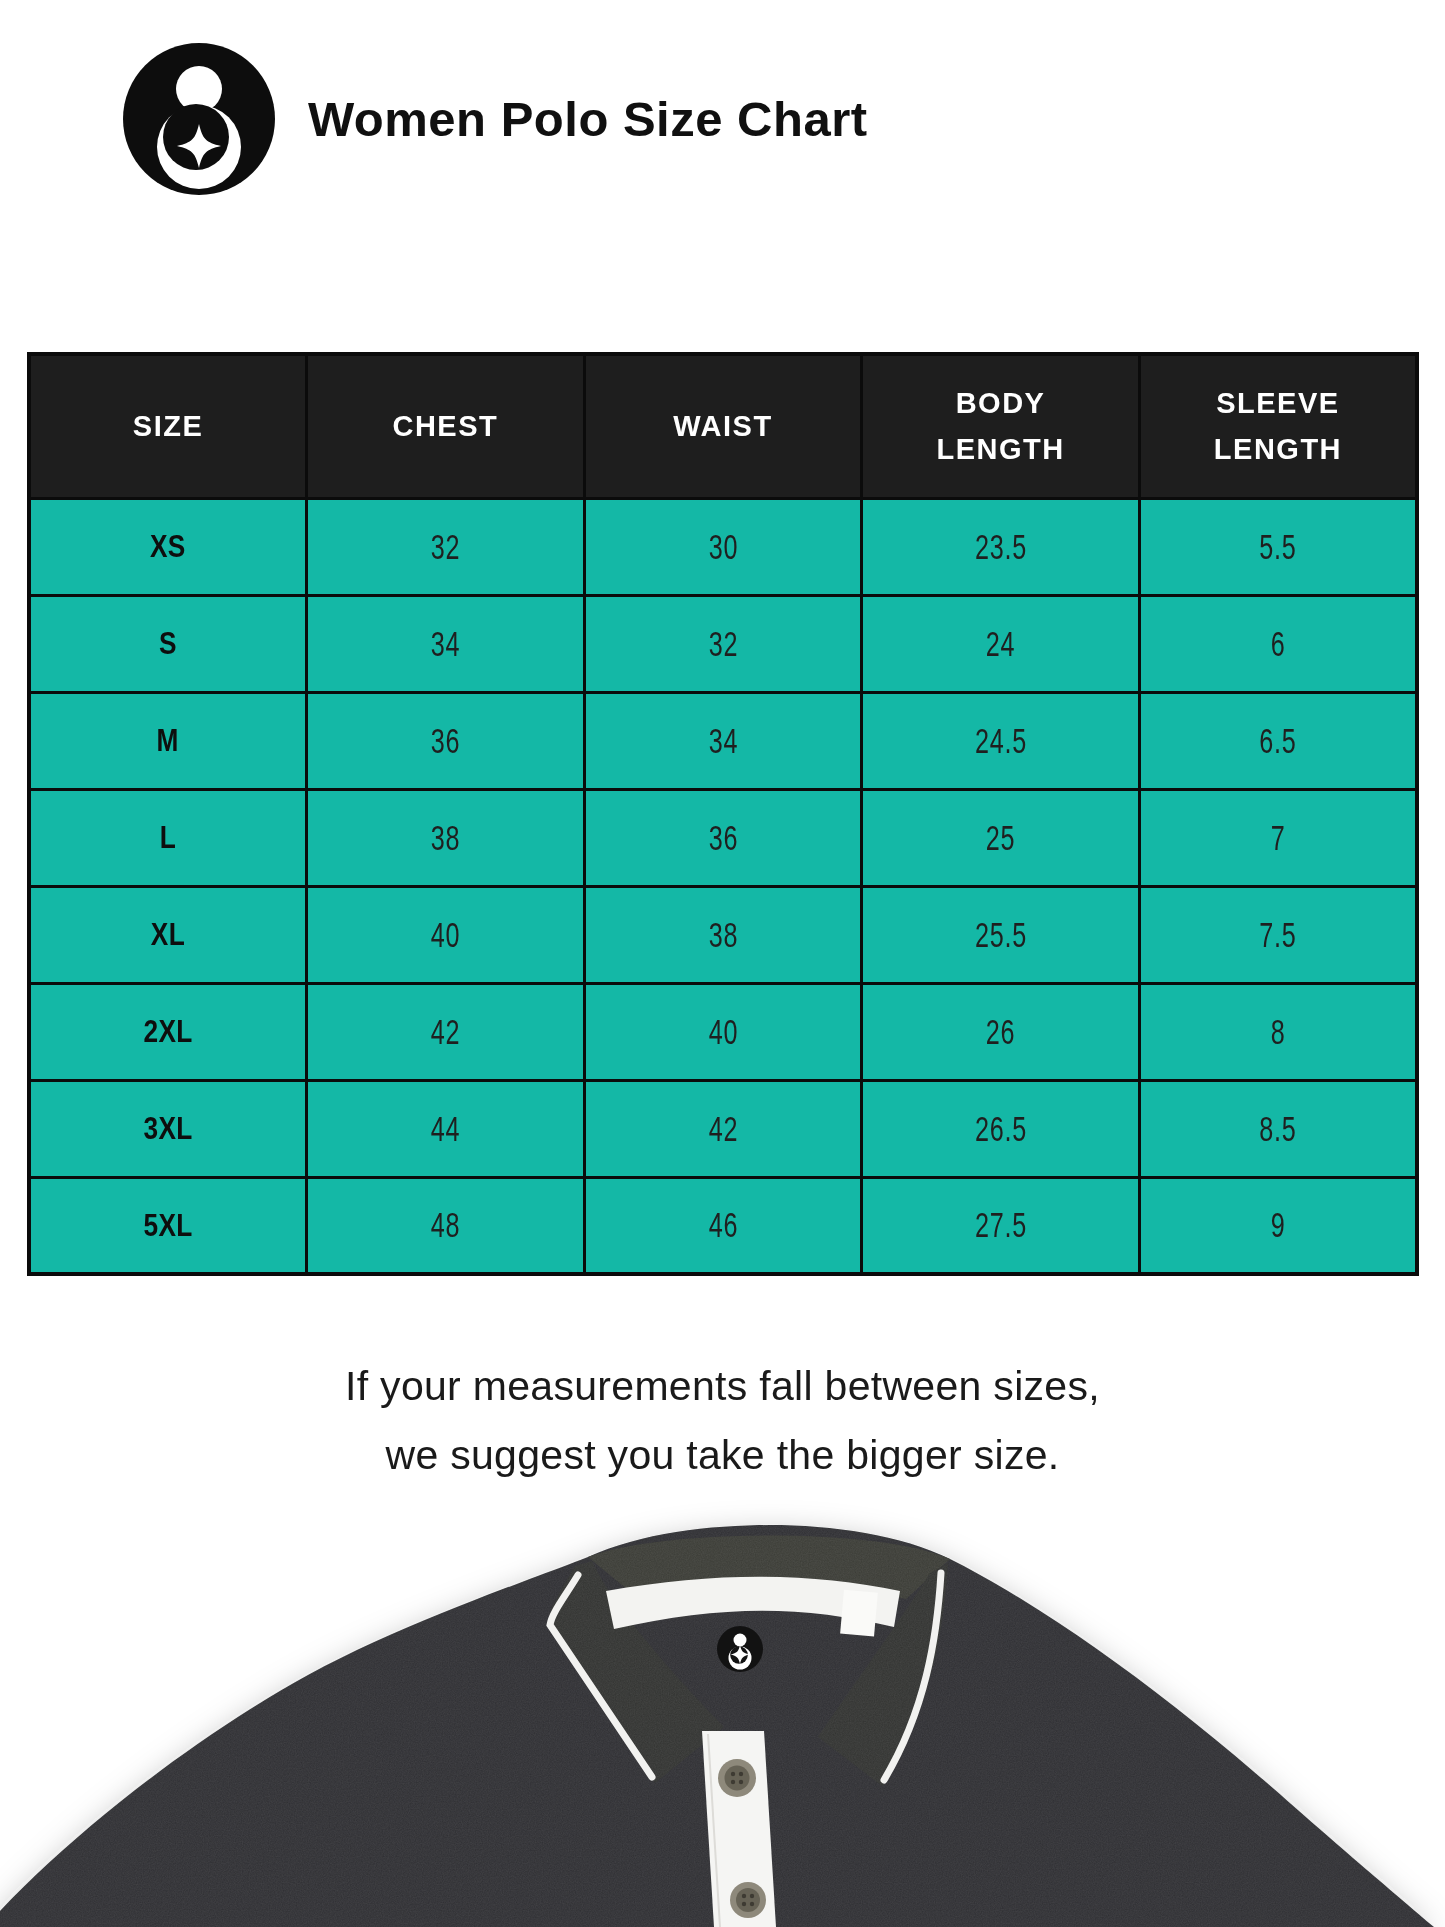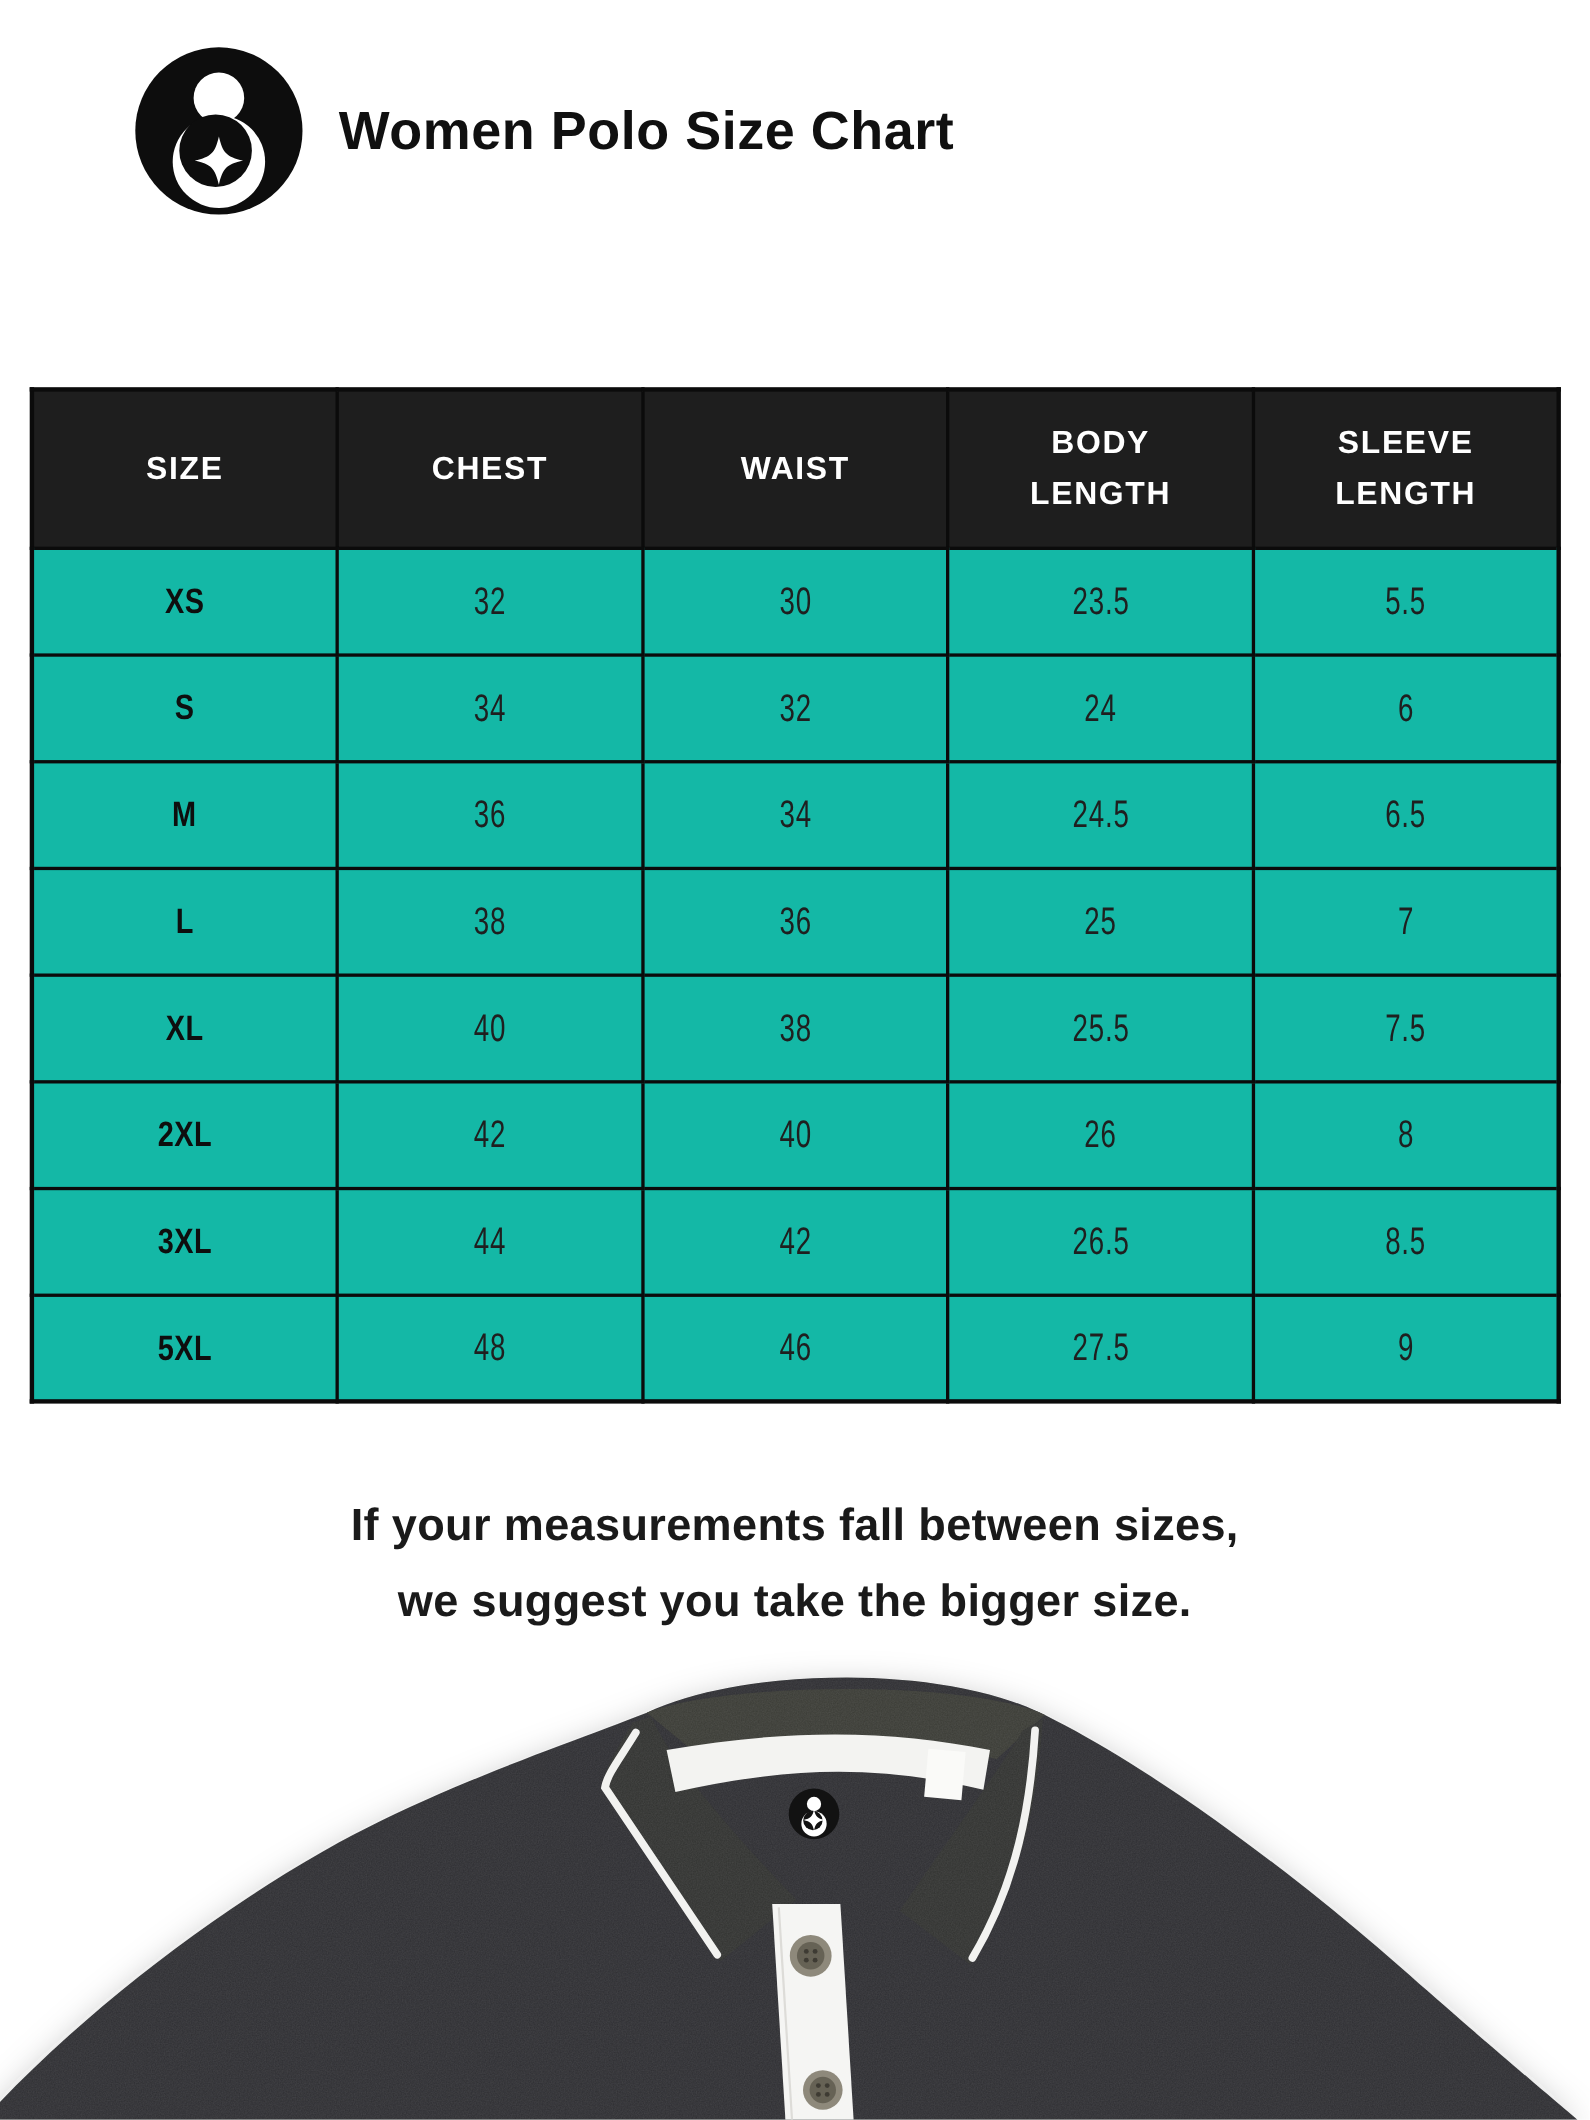--- a/index.html
+++ b/index.html
@@ -46,21 +46,21 @@
     font-size:35px; font-weight:400; color:#1f1f1f; letter-spacing:1px;
   }
   .cell-size{
     display:inline-block; transform:scaleX(0.82); transform-origin:center;
     font-size:32px; font-weight:700; color:#0e0e0e; letter-spacing:0.5px;
   }
 
   
   .fit-note{
     position:absolute; top:1352px; left:0; width:100%;
-    text-align:center; font-size:41px; font-weight:700;
+    text-align:center; font-size:41px; font-weight:400;
     color:#1a1a1a; line-height:69px; letter-spacing:0.3px;
   }
 
   
   .polo-wrap{ position:absolute; left:0; top:1531px; width:1445px; height:396px; }
   .polo-svg{ width:1445px; height:396px; overflow:visible; display:block; }
 </style>
 </head>
 <body>
 

